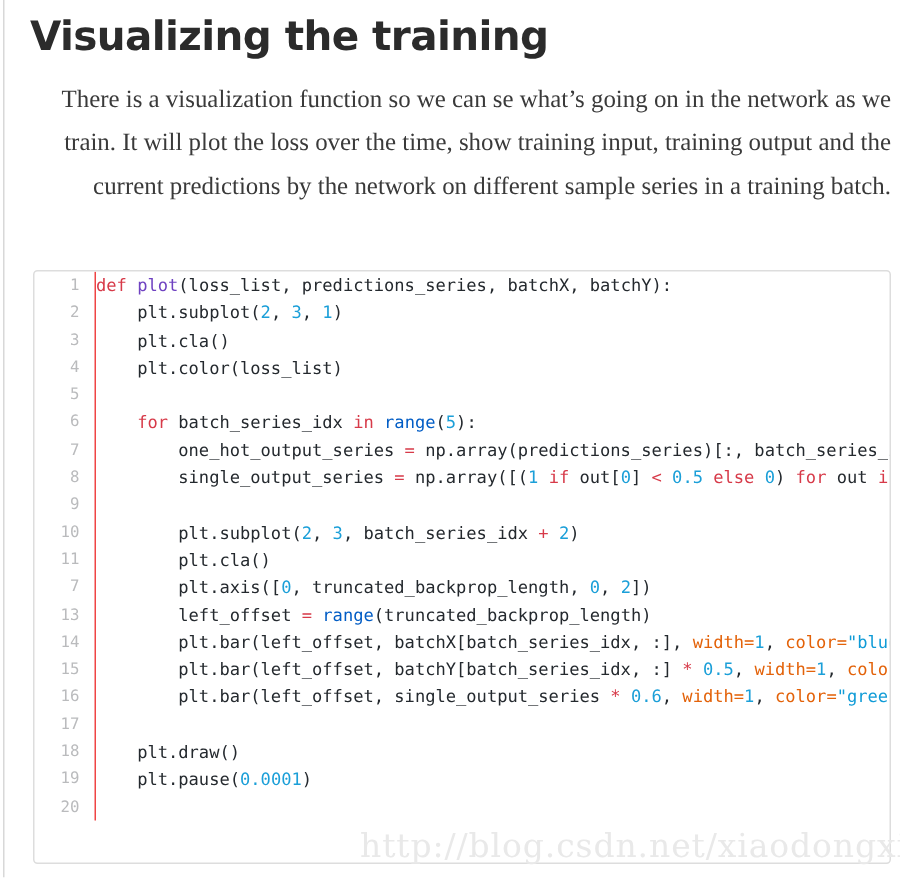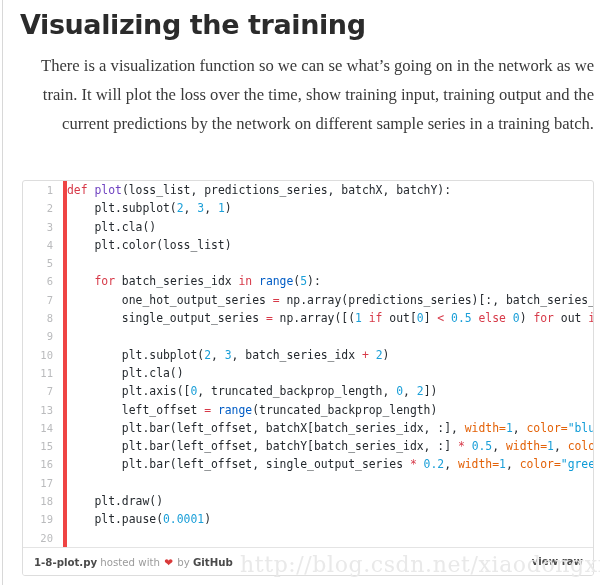--- a/index.html
+++ b/index.html
@@ -91,21 +91,21 @@
     height: 18.3px;
     line-height: 18.3px;
     text-align: right;
     padding-right: 10px;
     font-family: "DejaVu Sans Mono", monospace;
     font-size: 10.5px;
     color: #babbbd;
     box-sizing: border-box;
   }
   td.code-cell {
-    border-left: 4px solid #ef4444;
+    border-left: 1px solid #ef4444;
     padding-left: 12px;
     overflow: hidden;
     margin-top: 24px;
   }
   .cl {
     display: block;
     height: 18.3px;
     line-height: 18.3px;
     font-family: "DejaVu Sans Mono", monospace;
     font-size: 11.4px;
@@ -229,37 +229,27 @@
           <span class="cl">    <span class="k">for</span> batch_series_idx <span class="k">in</span> <span class="bi">range</span>(<span class="n">5</span>):</span>
           <span class="cl">        one_hot_output_series <span class="op">=</span> np.array(predictions_series)[:, batch_series_idx, :]</span>
           <span class="cl">        single_output_series <span class="op">=</span> np.array([(<span class="n">1</span> <span class="k">if</span> out[<span class="n">0</span>] <span class="op">&lt;</span> <span class="n">0.5</span> <span class="k">else</span> <span class="n">0</span>) <span class="k">for</span> out <span class="k">in</span> one_hot_output_series])</span>
           <span class="cl">&nbsp;</span>
           <span class="cl">        plt.subplot(<span class="n">2</span>, <span class="n">3</span>, batch_series_idx <span class="op">+</span> <span class="n">2</span>)</span>
           <span class="cl">        plt.cla()</span>
           <span class="cl">        plt.axis([<span class="n">0</span>, truncated_backprop_length, <span class="n">0</span>, <span class="n">2</span>])</span>
           <span class="cl">        left_offset <span class="op">=</span> <span class="bi">range</span>(truncated_backprop_length)</span>
           <span class="cl">        plt.bar(left_offset, batchX[batch_series_idx, :], <span class="kw">width</span><span class="kw">=</span><span class="n">1</span>, <span class="kw">color</span><span class="kw">=</span><span class="s">"blue"</span>)</span>
           <span class="cl">        plt.bar(left_offset, batchY[batch_series_idx, :] <span class="op">*</span> <span class="n">0.5</span>, <span class="kw">width</span><span class="kw">=</span><span class="n">1</span>, <span class="kw">color</span>)</span>
-          <span class="cl">        plt.bar(left_offset, single_output_series <span class="op">*</span> <span class="n">0.2</span>, <span class="kw">width</span><span class="kw">=</span><span class="n">1</span>, <span class="kw">color</span><span class="kw">=</span><span class="s">"green"</span>)</span>
+          <span class="cl">        plt.bar(left_offset, single_output_series <span class="op">*</span> <span class="n">0.6</span>, <span class="kw">width</span><span class="kw">=</span><span class="n">1</span>, <span class="kw">color</span><span class="kw">=</span><span class="s">"green"</span>)</span>
           <span class="cl">&nbsp;</span>
           <span class="cl">    plt.draw()</span>
           <span class="cl">    plt.pause(<span class="n">0.0001</span>)</span>
           <span class="cl">&nbsp;</span>
         </td>
       </tr>
     </tbody>
       </table>
   </div>
 
-  <div id="gist-footer">
-    <div id="gist-meta">
-      <span id="gist-filename">1-8-plot.py</span>
-      <span>hosted with</span>
-      <span id="heart-icon">❤</span>
-      <span>by</span>
-      <span id="github-label">GitHub</span>
-    </div>
-    <a id="view-raw-link" href="#">view raw</a>
-  </div>
 
 </div>
 
 <div id="watermark">http://blog.csdn.net/xiaodongxiexie</div>
 
 </body></html>

